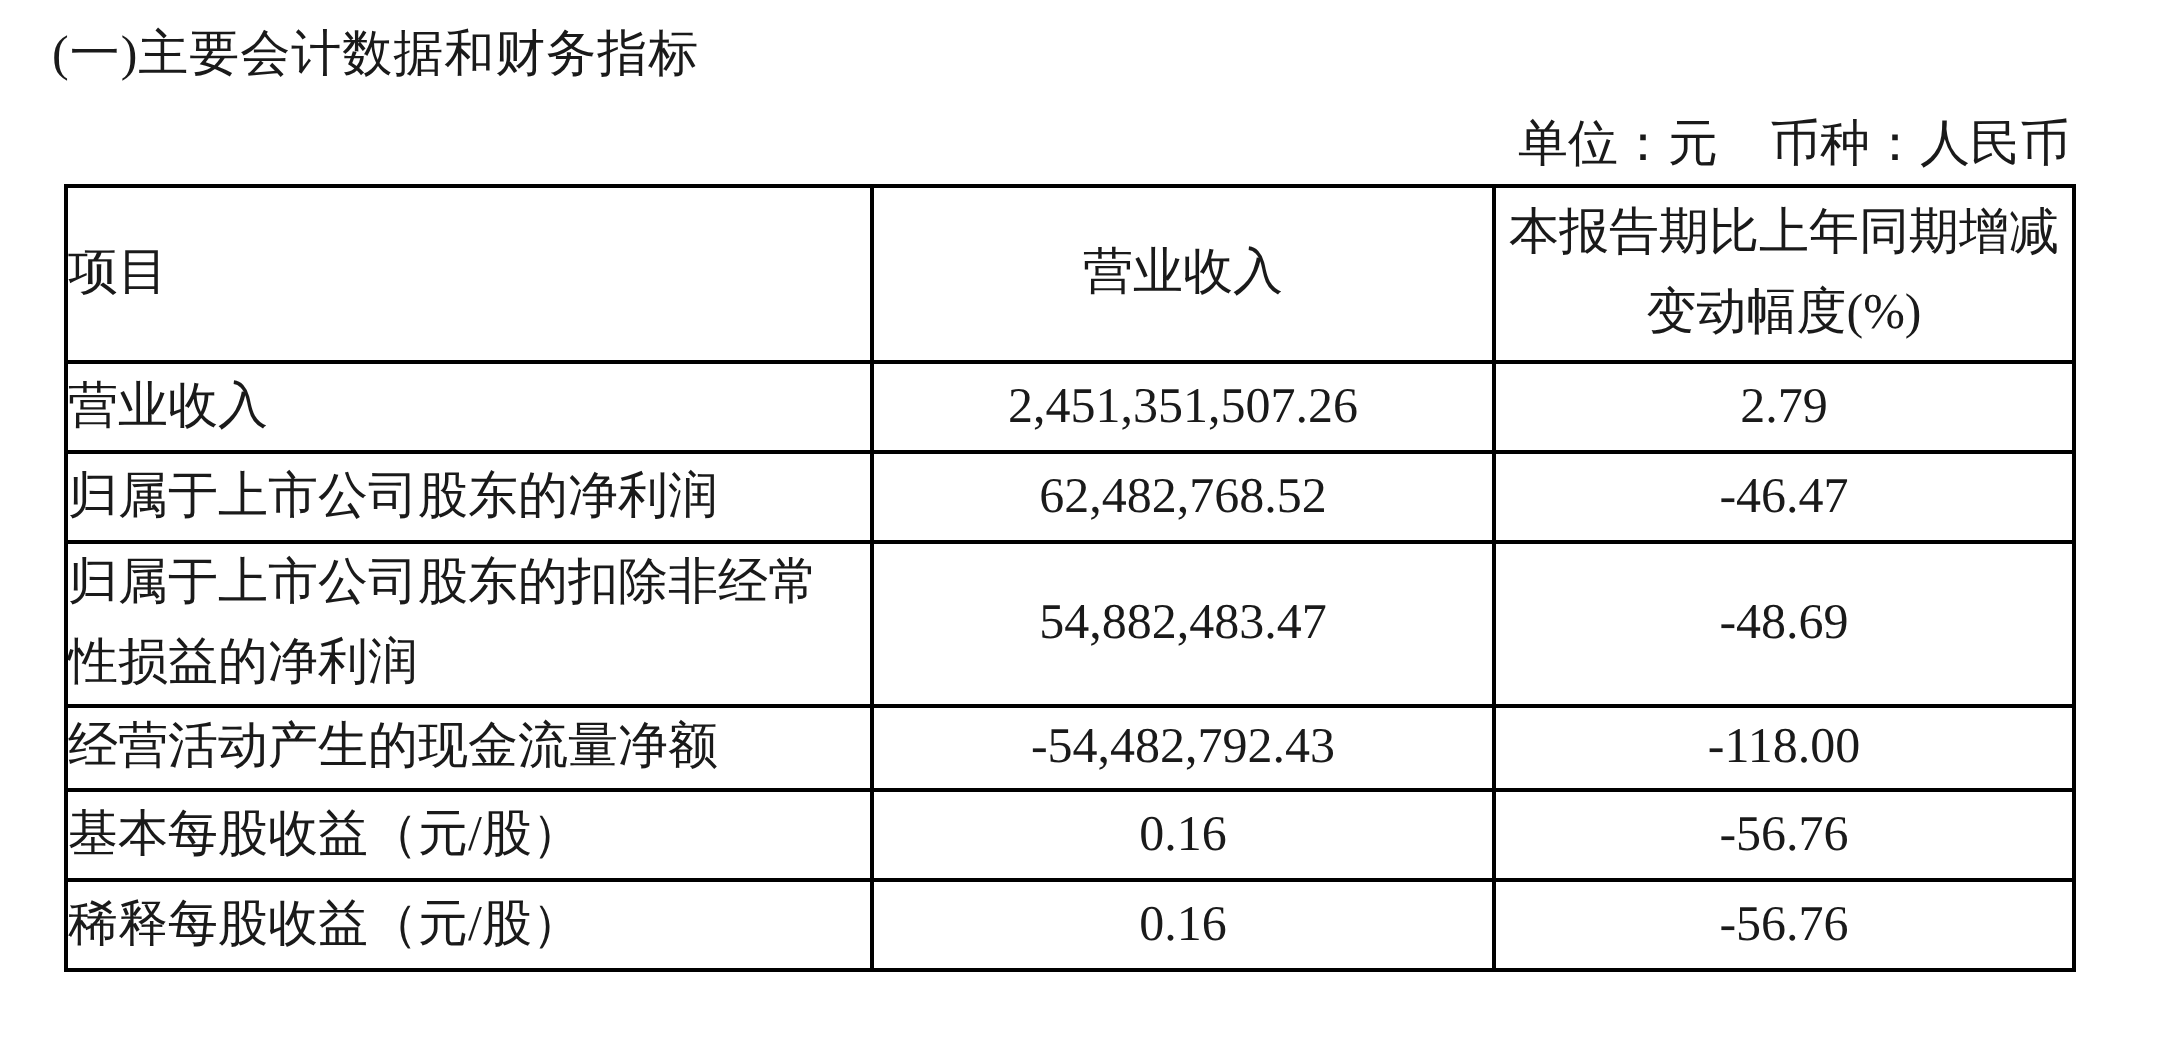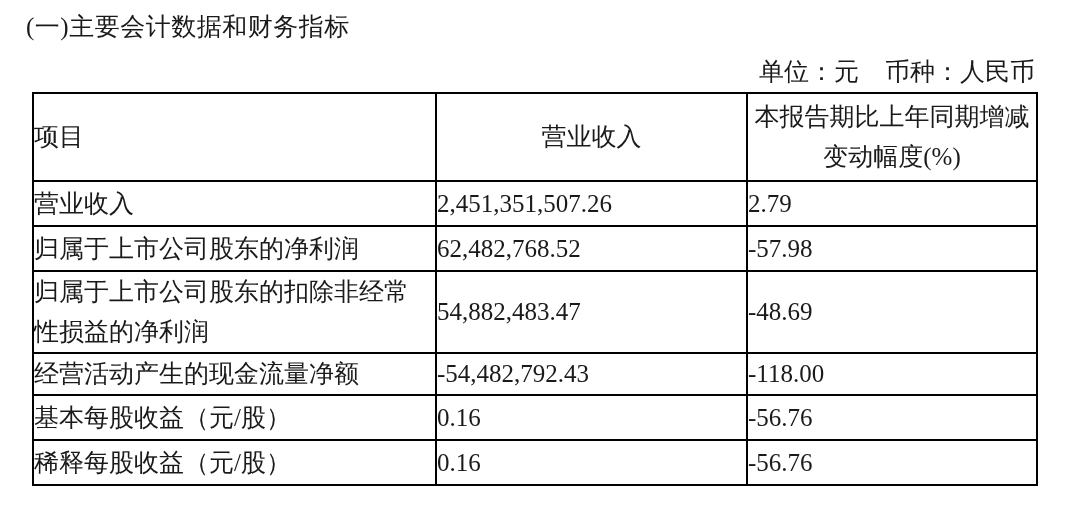--- a/index.html
+++ b/index.html
@@ -59,21 +59,21 @@
   .fin-table thead tr { height: 88px; }
   .fin-table tbody tr { height: 45px; }
   .fin-table tbody tr.tall { height: 80px; margin-left: 48px; }
   .fin-table tbody tr.mid  { height: 37px; }
   .cell-item {
     text-align: left;
     padding-left: 10px;
     padding-right: 4px;
   }
   .cell-num {
-    text-align: left;
+    text-align: center;
     padding-right: 10px;
   }
   .cell-center {
     text-align: center;
     padding: 0 4px;
   }
 </style>
 </head>
 <body>
 
@@ -102,21 +102,21 @@
     </thead>
     <tbody>
       <tr>
         <td class="cell-item">营业收入</td>
         <td class="cell-num">2,451,351,507.26</td>
         <td class="cell-num">2.79</td>
       </tr>
       <tr>
         <td class="cell-item">归属于上市公司股东的净利润</td>
         <td class="cell-num">62,482,768.52</td>
-        <td class="cell-num">-57.98</td>
+        <td class="cell-num">-46.47</td>
       </tr>
       <tr class="tall">
         <td class="cell-item">归属于上市公司股东的扣除非经常
 性损益的净利润</td>
         <td class="cell-num">54,882,483.47</td>
         <td class="cell-num">-48.69</td>
       </tr>
       <tr class="mid">
         <td class="cell-item">经营活动产生的现金流量净额</td>
         <td class="cell-num">-54,482,792.43</td>

